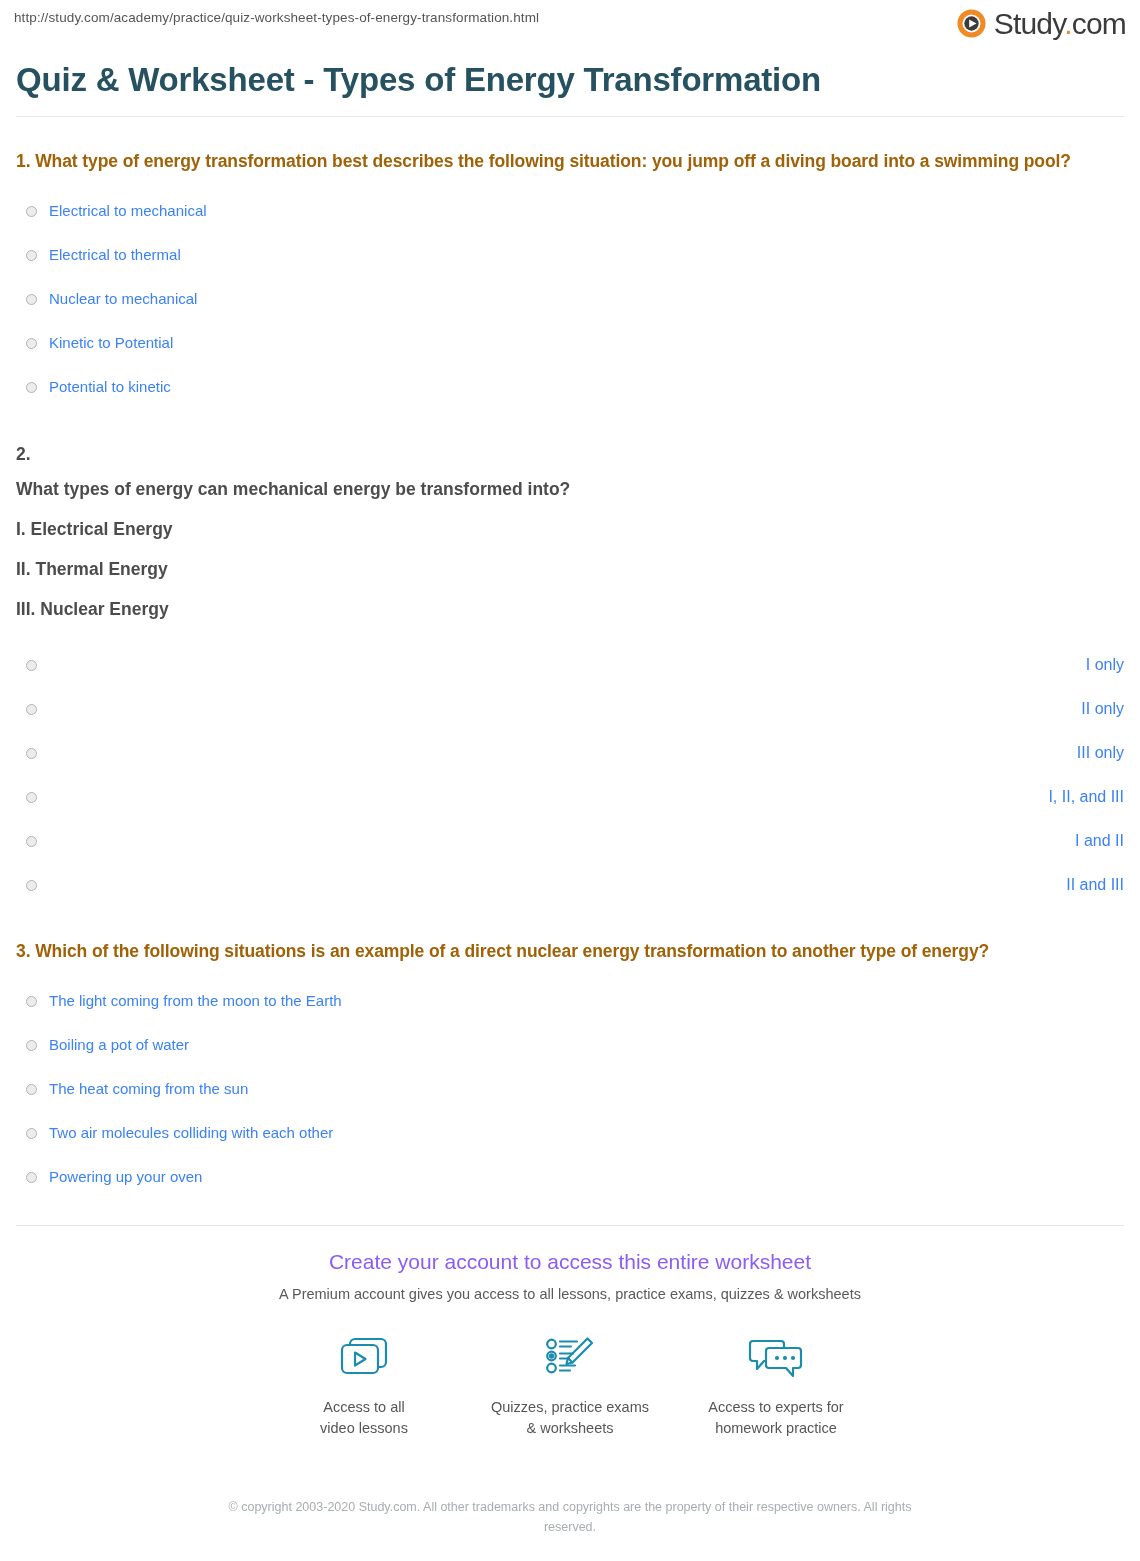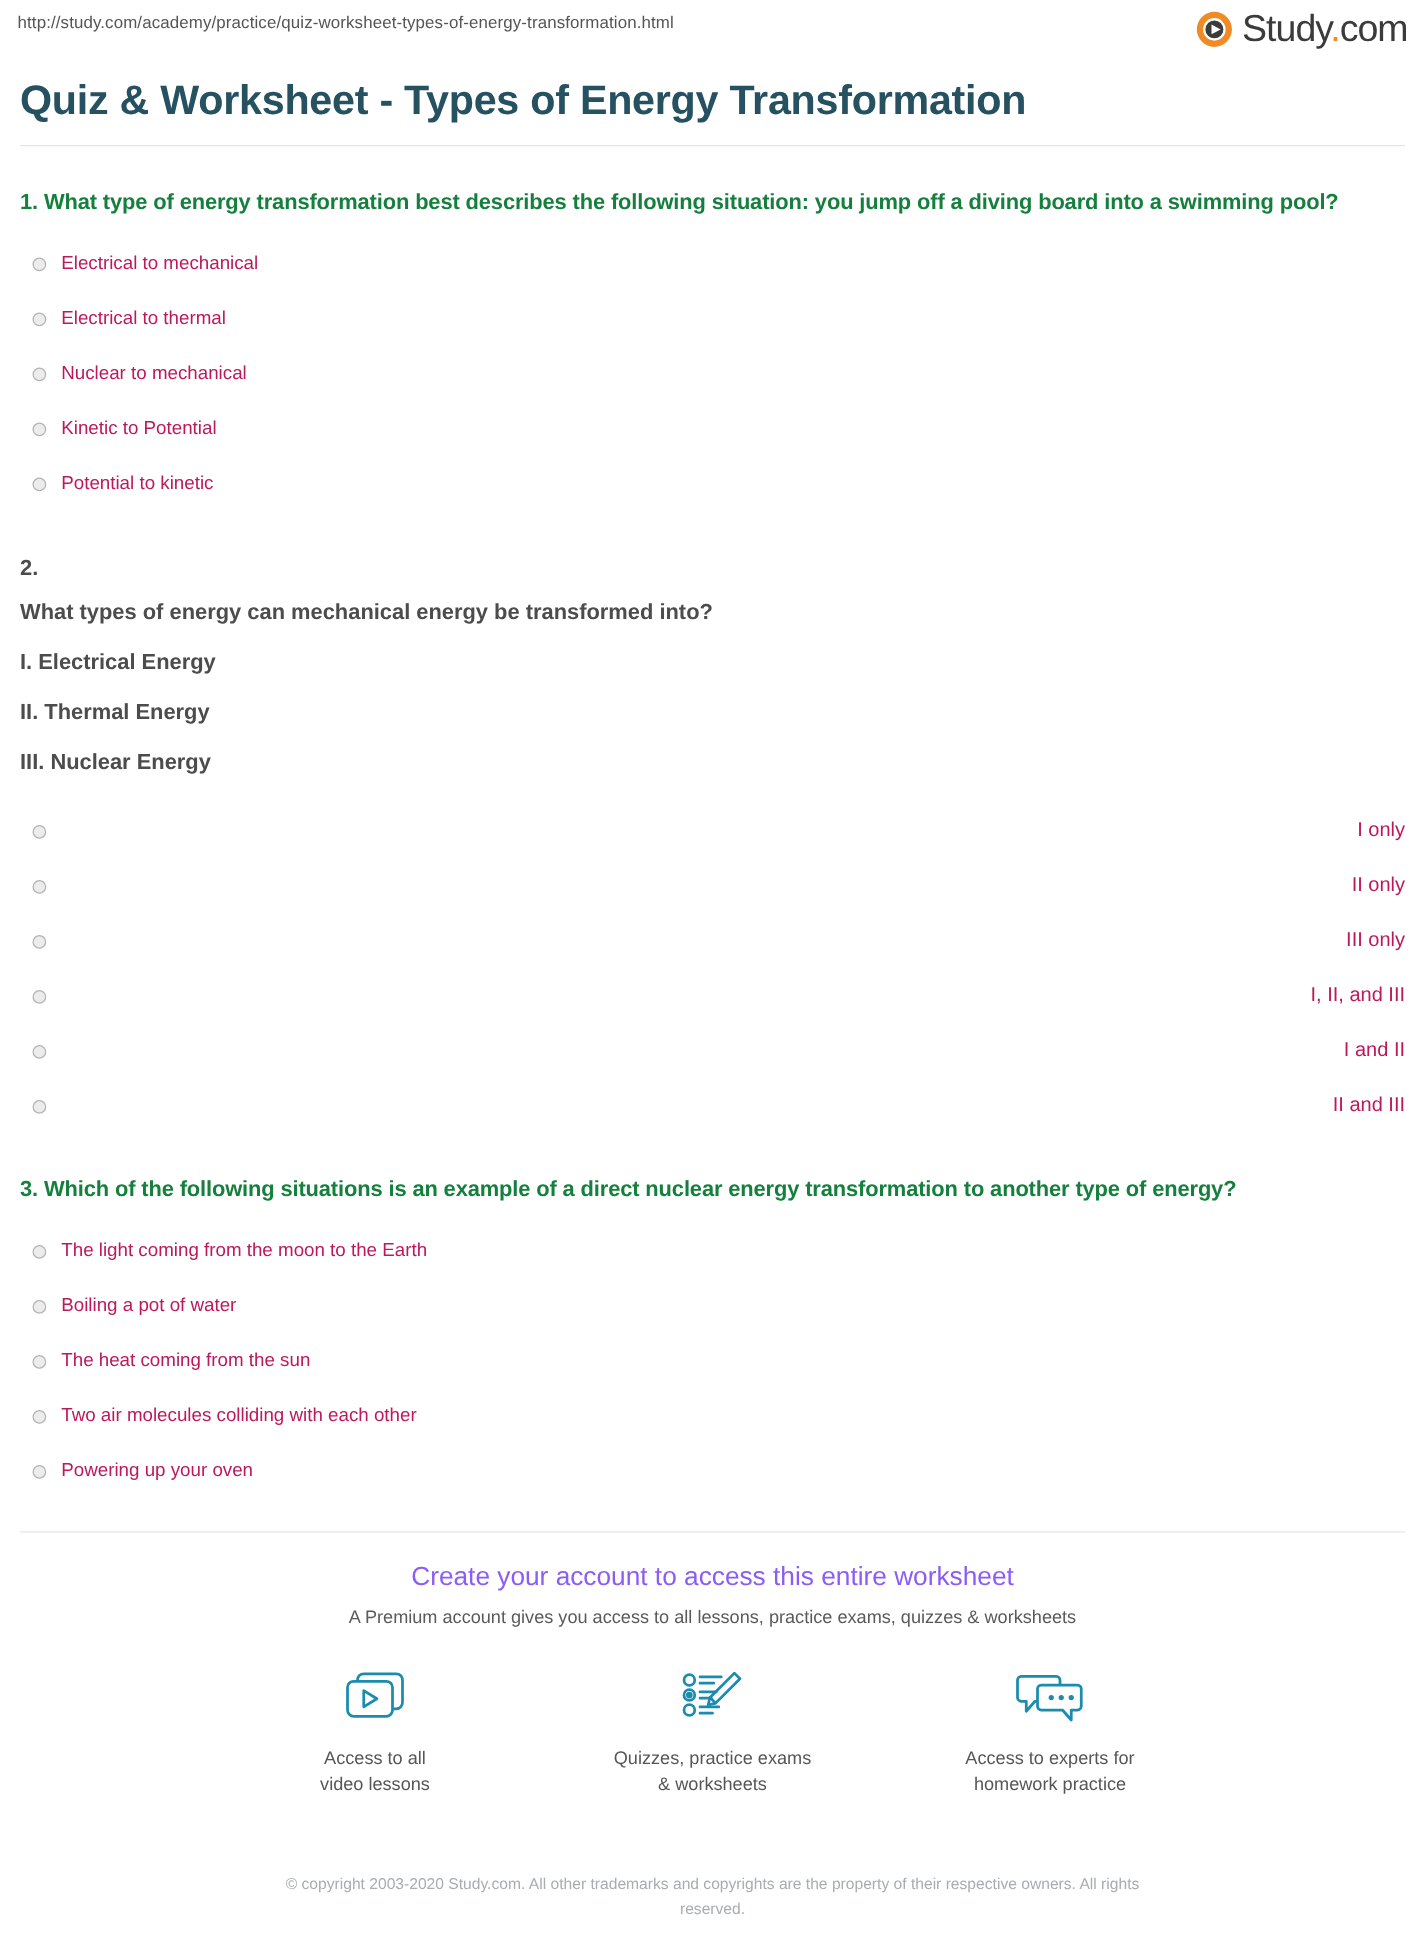--- a/index.html
+++ b/index.html
@@ -64,21 +64,21 @@
   }
 
   
   .quiz {
     padding: 0 16px;
   }
   .question-block { padding-top: 30px; }
   .q-prompt {
     font-size: 17.5px;
     font-weight: 700;
-    color: #15803d;
+    color: #a16207;
     line-height: 28px;
     letter-spacing: -0.1px;
   }
   .q-number-only {
     font-size: 17.5px;
     font-weight: 700;
     color: #4c4c4c;
     line-height: 30px;
   }
   .q-sub {
@@ -99,21 +99,21 @@
     width: 11px; height: 11px;
     border-radius: 50%;
     border: 1px solid #b4b4b4;
     background: #ececec;
     margin-left: 10px;
     margin-right: 12px;
     flex: 0 0 auto;
   }
   .option-label {
     font-size: 15px;
-    color: #be185d;
+    color: #3b82f6;
     line-height: 20px;
   }
   .option-label.lg { font-size: 16px; }
 
   
   .cta-rule {
     margin: 26px 16px 0 16px;
     height: 1px;
     background: #e4e6e7;
   }
@@ -130,21 +130,21 @@
   .cta-sub {
     margin-top: 8px;
     font-size: 14.5px;
     color: #5a5a5a;
     line-height: 20px;
   }
   .features {
     margin-top: 26px;
     display: flex;
     justify-content: center;
-    gap: 110px;
+    gap: 46px;
   }
   .feature {
     width: 160px;
     text-align: center;
   }
   .feature-icon {
     height: 54px;
     display: flex;
     align-items: center;
     justify-content: center;

